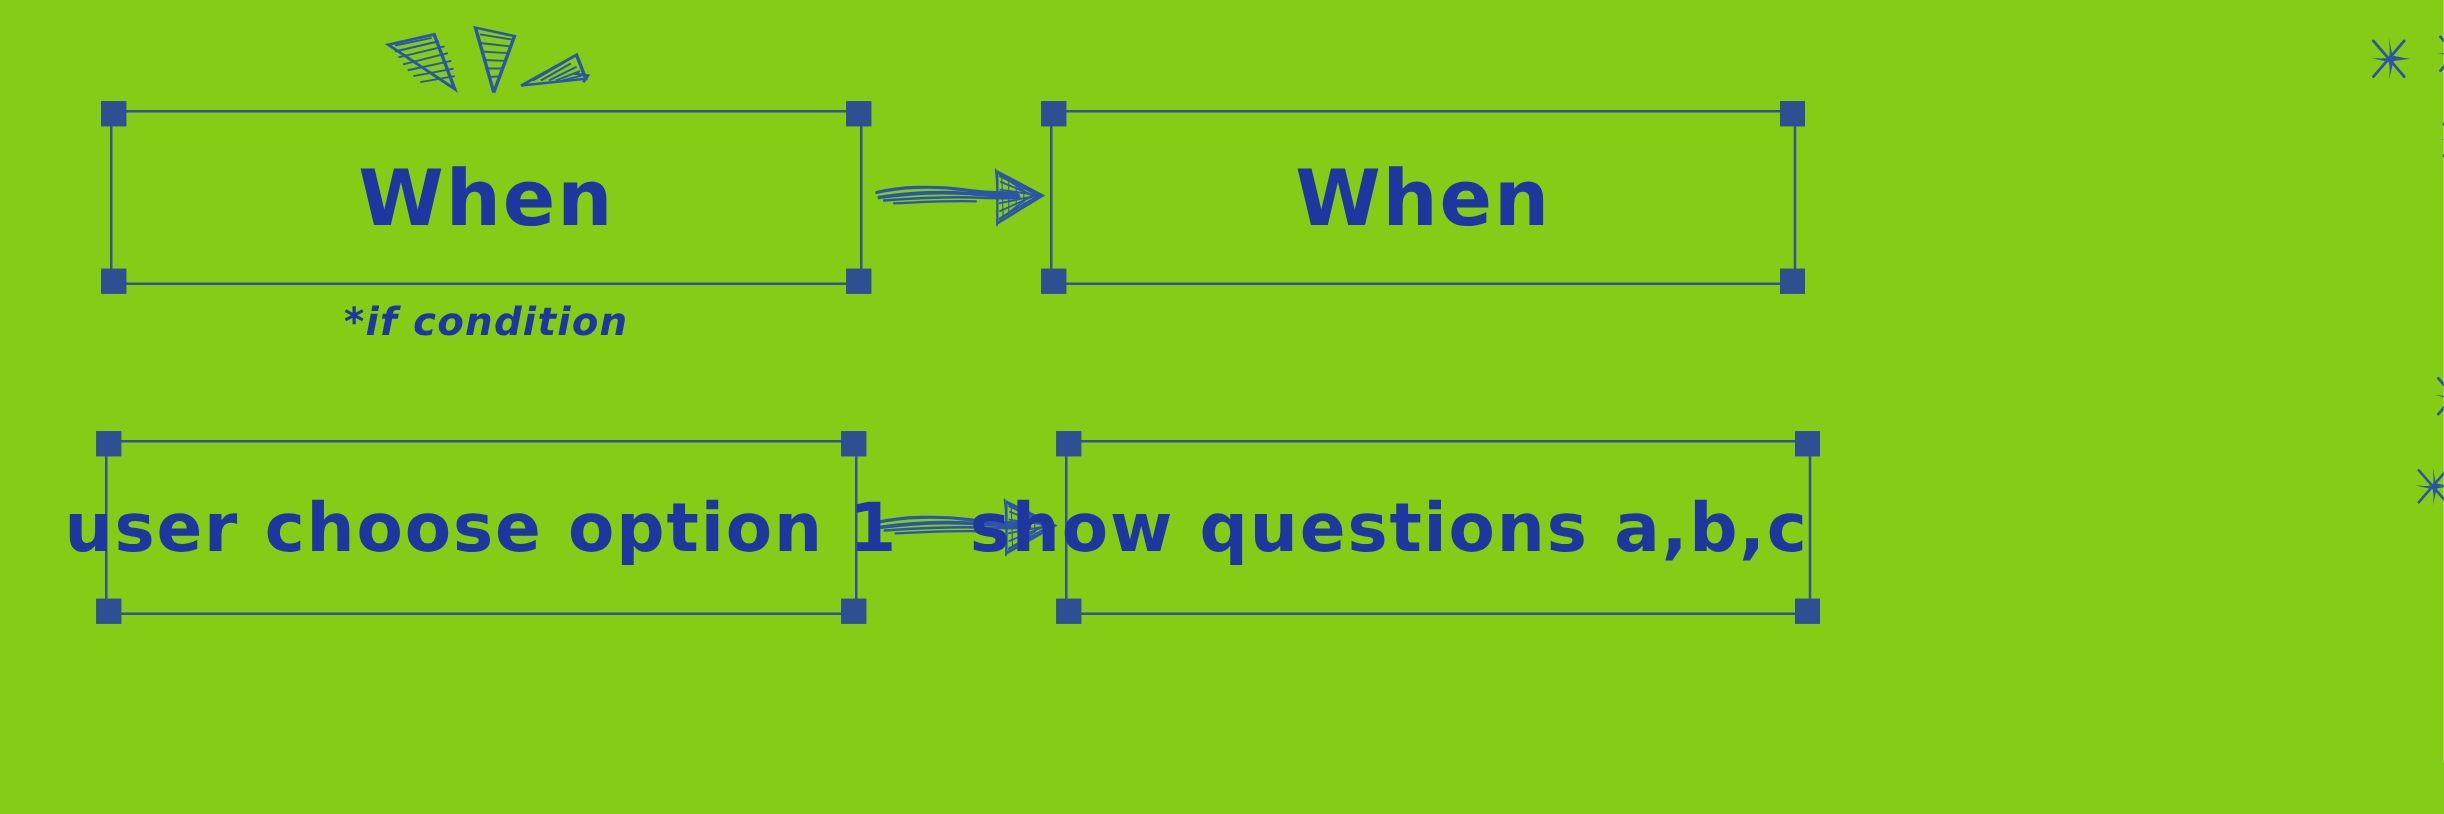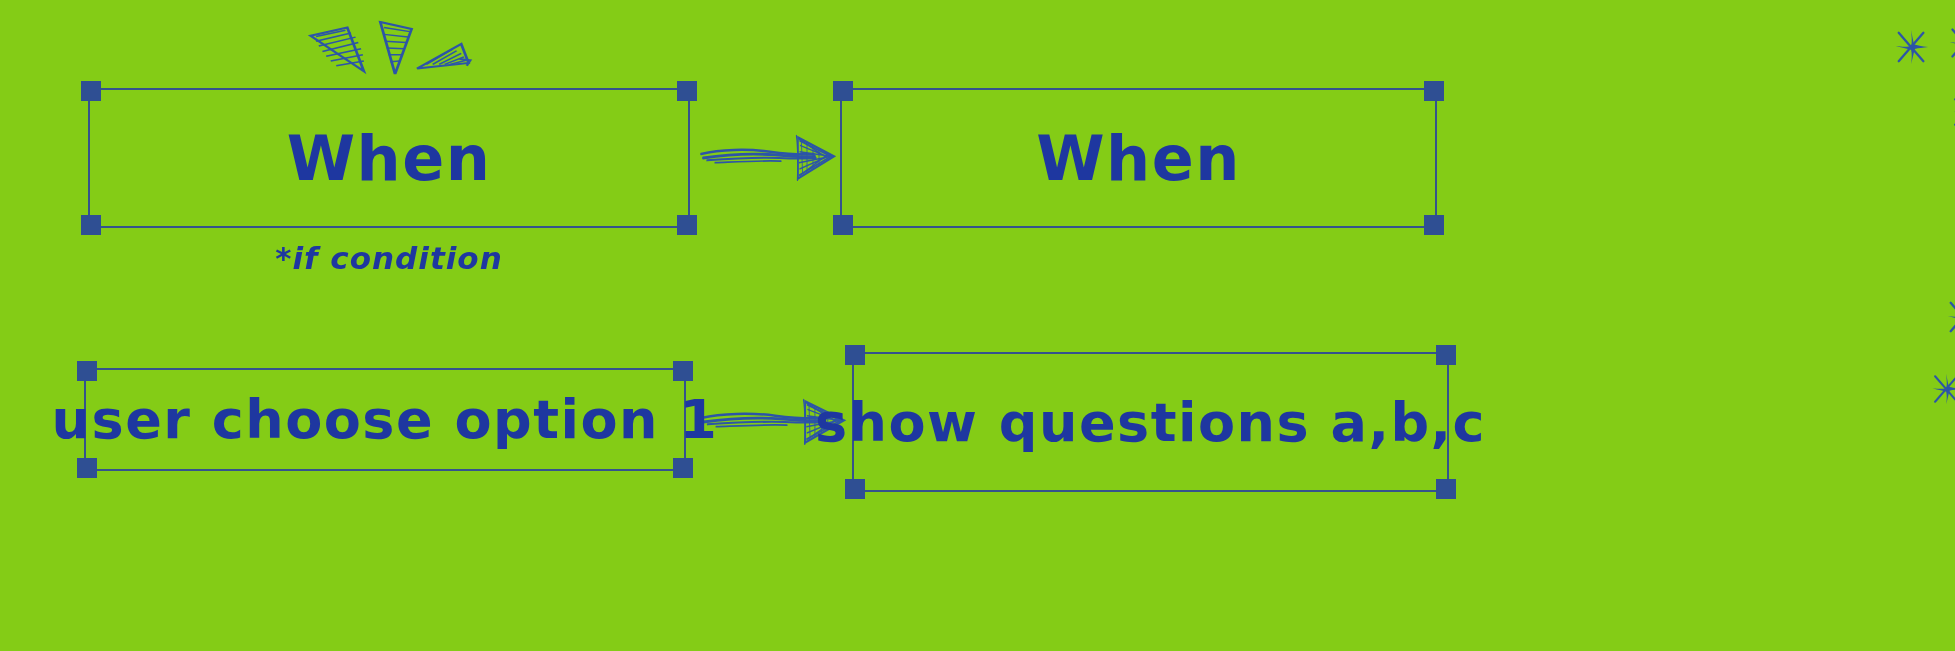--- a/index.html
+++ b/index.html
@@ -156,29 +156,29 @@
   <div class="node sel" id="node-then" style="left: 840px; top: 88px; width: 597px; height: 140px;">
     <span class="node-label" style="font-size: 62px;">When</span>
     <span class="handle h-tl"></span>
     <span class="handle h-tr"></span>
     <span class="handle h-bl"></span>
     <span class="handle h-br"></span>
   </div>
 
   <div class="annotation" id="ann-if" style="left: 389px; top: 240px; transform: translateX(-50%); font-size: 31px;">*if condition</div>
 
-  <div class="node sel" id="node-user-option" style="left: 84px; top: 368px; width: 602px; height: 103px;">
+  <div class="node sel" id="node-user-option" style="left: 84px; top: 352px; width: 602px; height: 140px;">
     <span class="node-label" style="font-size: 54px;">user choose option 1</span>
     <span class="handle h-tl"></span>
     <span class="handle h-tr"></span>
     <span class="handle h-bl"></span>
     <span class="handle h-br"></span>
   </div>
 
-  <div class="node sel" id="node-show-questions" style="left: 852px; top: 352px; width: 597px; height: 140px;">
+  <div class="node sel" id="node-show-questions" style="left: 852px; top: 352px; width: 597px; height: 140px; justify-content: flex-end;">
     <span class="node-label" style="font-size: 54px;">show questions a,b,c</span>
     <span class="handle h-tl"></span>
     <span class="handle h-tr"></span>
     <span class="handle h-bl"></span>
     <span class="handle h-br"></span>
   </div>
 
 </div>
 
 </body></html>

